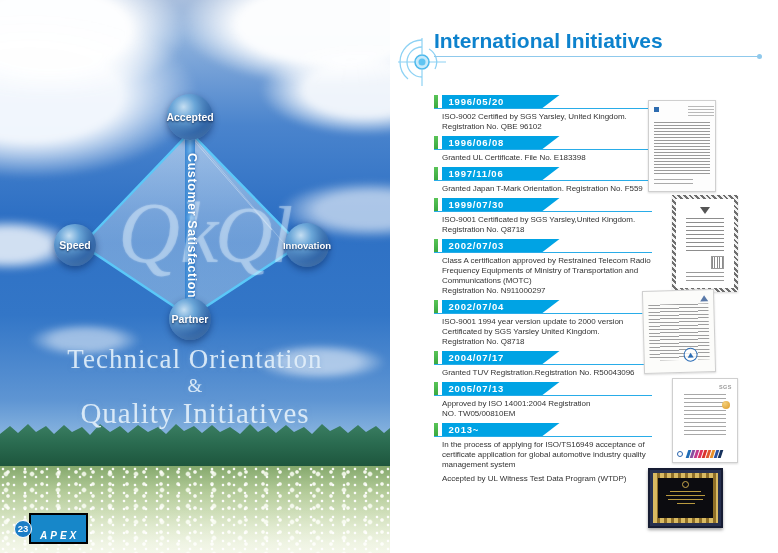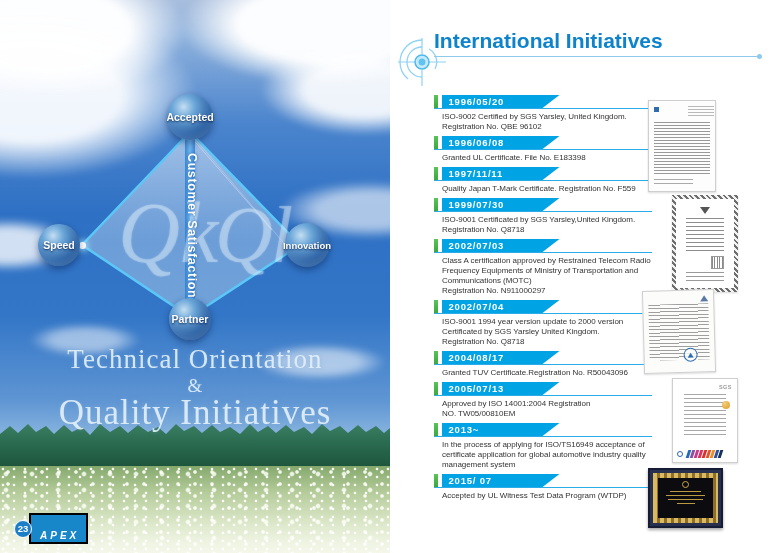--- a/index.html
+++ b/index.html
@@ -47,32 +47,32 @@
     letter-spacing:.6px;text-shadow:0 0 3px rgba(20,80,160,.9);}
   .ghost{position:absolute;font-family:"Liberation Serif",serif;font-style:italic;
     color:rgba(225,242,255,.32);text-shadow:0 0 2px rgba(255,255,255,.25);font-size:86px;line-height:1;}
   .ghost.g1{left:118px;top:190px;}
   .ghost.g2{left:215px;top:195px;font-size:80px;}
   .sphere{position:absolute;border-radius:50%;display:flex;align-items:center;justify-content:center;
     background:radial-gradient(circle at 36% 28%, #c4def2 0%, #6aa6d8 26%, #2e62a4 62%, #143a70 100%);
     box-shadow:0 3px 7px rgba(0,25,70,.45), inset 0 -4px 8px rgba(160,210,255,.25);
     color:#fff;font-weight:bold;white-space:nowrap;text-shadow:0 1px 2px rgba(0,20,60,.8);}
   .sphere.quality{left:167px;top:94px;width:46px;height:46px;font-size:10.5px;}
-  .sphere.speed{left:38px;top:224px;width:42px;height:42px;font-size:10.5px;}
+  .sphere.speed{left:54px;top:224px;width:42px;height:42px;font-size:10.5px;}
   .sphere.innovation{left:285px;top:223px;width:44px;height:44px;font-size:9.5px;}
   .sphere.partner{left:169px;top:298px;width:42px;height:42px;font-size:10.5px;}
   .vdot{position:absolute;width:7px;height:7px;border-radius:50%;background:#fff;
     box-shadow:0 0 6px 2px rgba(160,230,255,.95);}
 
   .headline{position:absolute;left:0;top:344px;width:390px;text-align:center;
     font-family:"Liberation Serif",serif;color:rgba(226,239,250,.92);
     text-shadow:0 0 4px rgba(120,170,220,.5);}
   .headline .l1{font-size:27px;line-height:30px;letter-spacing:1px;}
   .headline .amp{font-size:19px;line-height:24px;}
-  .headline .l3{font-size:35px;line-height:30px;letter-spacing:1px;}
+  .headline .l3{font-size:29px;line-height:30px;letter-spacing:1px;}
 
   .page-badge{position:absolute;left:14px;top:513px;display:flex;align-items:center;z-index:5;}
   .page-num{width:18px;height:18px;border-radius:50%;background:#1b7ec6;border:1.5px solid #fff;
     color:#fff;font-size:9.5px;font-weight:bold;display:flex;align-items:center;justify-content:center;z-index:2;}
   .brand-box{margin-left:-3px;background:#1787c9;border:2px solid #000000;color:#fff;
     font-style:italic;font-weight:bold;font-size:10px;letter-spacing:3px;padding:15px 7px 1px 9px;line-height:11px;}
 
   
   .right-page{position:relative;width:388px;height:553px;background:#fff;flex:1;}
   .hdr-icon{position:absolute;left:6px;top:36px;}
@@ -239,24 +239,24 @@
               <span class="tl-date">1996/06/08</span>
             </span>
         </div>
         <div class="tl-desc">Granted UL Certificate. File No. E183398</div>
       </div>
 
       <div class="tl-item">
         <div class="tl-badge-row">
           <span class="tl-green"></span>
           <span class="tl-banner">
-              <span class="tl-date">1997/11/11</span>
-            </span>
-        </div>
-        <div class="tl-desc">Quality Japan T-Mark Certificate. Registration No. F559</div>
+              <span class="tl-date">1997/11/06</span>
+            </span>
+        </div>
+        <div class="tl-desc">Granted Japan T-Mark Orientation. Registration No. F559</div>
       </div>
 
       <div class="tl-item">
         <div class="tl-badge-row">
           <span class="tl-green"></span>
           <span class="tl-banner">
               <span class="tl-date">1999/07/30</span>
             </span>
         </div>
         <div class="tl-desc">ISO-9001 Certificated by SGS Yarsley,United Kingdom.
@@ -285,24 +285,24 @@
         </div>
         <div class="tl-desc">ISO-9001 1994 year version update to 2000 version
 Certificated by SGS Yarsley United Kingdom.
 Registration No. Q8718</div>
       </div>
 
       <div class="tl-item">
         <div class="tl-badge-row">
           <span class="tl-green"></span>
           <span class="tl-banner">
-              <span class="tl-date">2004/08/17</span>
-            </span>
-        </div>
-        <div class="tl-desc">Granted TUV Certificate.Registration No. R50043096</div>
+              <span class="tl-date">2004/07/17</span>
+            </span>
+        </div>
+        <div class="tl-desc">Granted TUV Registration.Registration No. R50043096</div>
       </div>
 
       <div class="tl-item">
         <div class="tl-badge-row">
           <span class="tl-green"></span>
           <span class="tl-banner">
               <span class="tl-date">2005/07/13</span>
             </span>
         </div>
         <div class="tl-desc">Approved by ISO 14001:2004 Registration
@@ -315,26 +315,20 @@
           <span class="tl-banner">
               <span class="tl-date">2013~</span>
             </span>
         </div>
         <div class="tl-desc">In the process of applying for ISO/TS16949 acceptance of
 certificate application for global automotive industry quality
 management system</div>
       </div>
 
       <div class="tl-item">
-        <div class="tl-badge-row">
-          <span class="tl-green"></span>
-          <span class="tl-banner">
-              <span class="tl-date">2015/ 07</span>
-            </span>
-        </div>
         <div class="tl-desc">Accepted by UL Witness Test Data Program (WTDP)</div>
       </div>
     </div>
 
     <div class="thumb t-ul">
       <div class="mark"></div>
       <div class="addr"></div>
       <div class="body"></div>
       <div class="sig"></div>
     </div>

